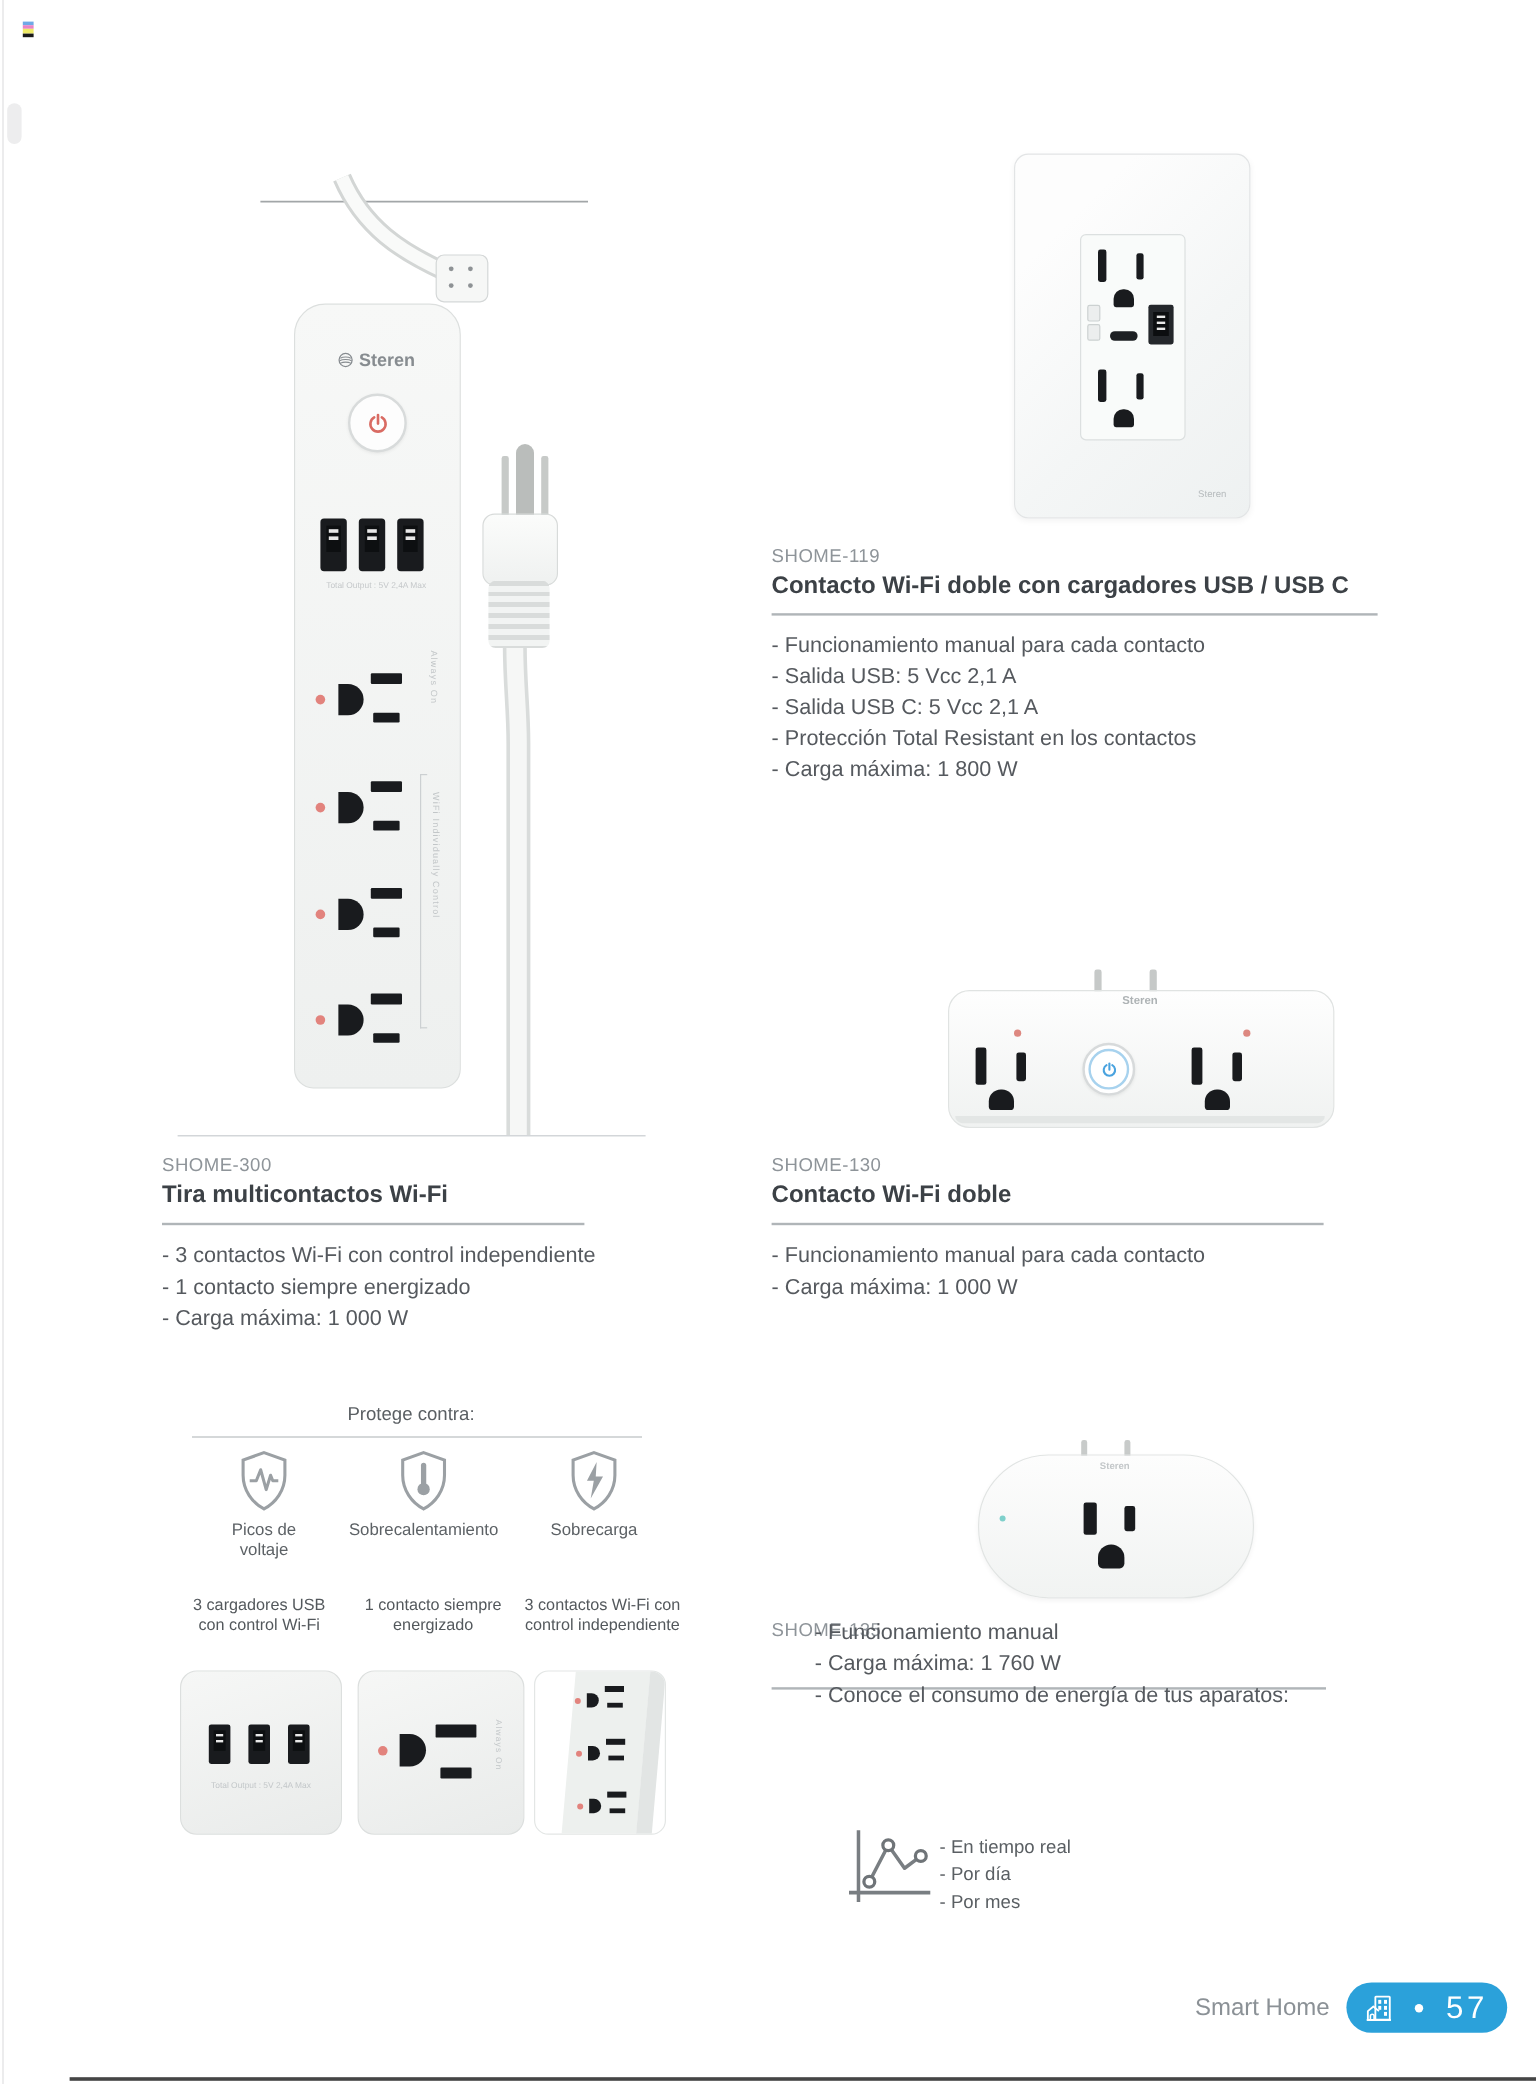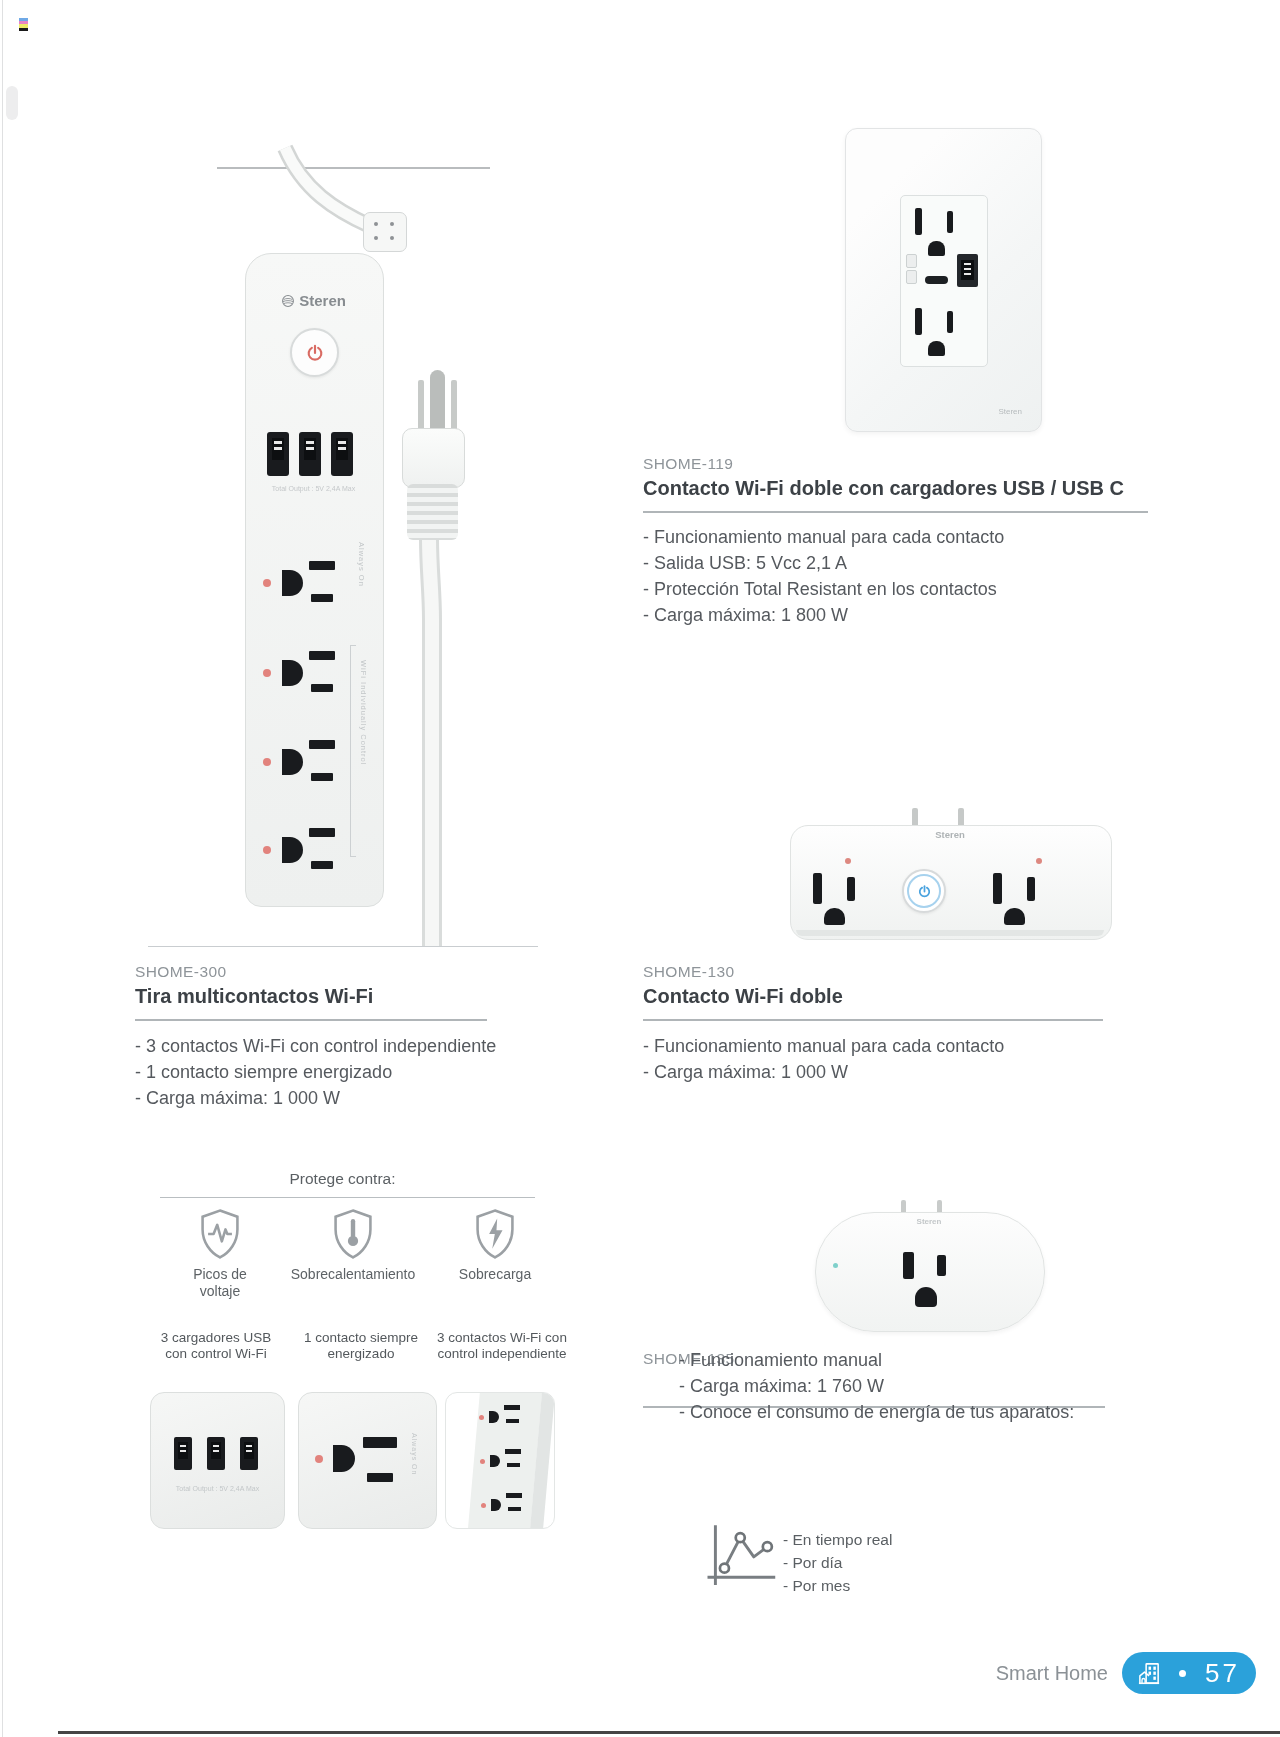--- a/index.html
+++ b/index.html
@@ -221,20 +221,21 @@
     </div>
     <div class="abs tiny" style="right:18px;bottom:14px;color:#b6bbbd;">Steren</div>
   </div>
 
   <div class="abs code" style="left:643px;top:455px;">SHOME-119</div>
   <div class="abs ptitle" style="left:643px;top:477px;">Contacto Wi-Fi doble con cargadores USB / USB C</div>
   <div class="abs rule" style="left:643px;top:511px;width:505px;"></div>
   <div class="abs" style="left:643px;top:524px;width:520px;">
     <div class="feat">- Funcionamiento manual para cada contacto</div>
     <div class="feat">- Salida USB: 5 Vcc 2,1 A</div>
+    <div class="feat">- Salida USB C: 5 Vcc 2,1 A</div>
     <div class="feat">- Protección Total Resistant en los contactos</div>
     <div class="feat">- Carga máxima: 1 800 W</div>
   </div>
 
   <div class="abs" style="left:790px;top:808px;width:320px;height:133px;">
     <div class="abs" style="left:122px;top:0;width:6px;height:20px;background:#c6c9c8;border-radius:2px;"></div>
     <div class="abs" style="left:168px;top:0;width:6px;height:20px;background:#c6c9c8;border-radius:2px;"></div>
     <div class="abs" style="left:0;top:17px;width:320px;height:113px;border-radius:18px;background:linear-gradient(180deg,#fefefe,#f0f2f1);border:1.5px solid #e0e3e2;"></div>
     <div class="abs" style="left:6px;top:122px;width:308px;height:6px;background:#e3e6e5;border-radius:0 0 14px 14px;"></div>
     <div class="abs" style="left:0;top:21px;width:320px;text-align:center;font-size:9.5px;color:#aeb3b5;font-weight:bold;">Steren</div>

